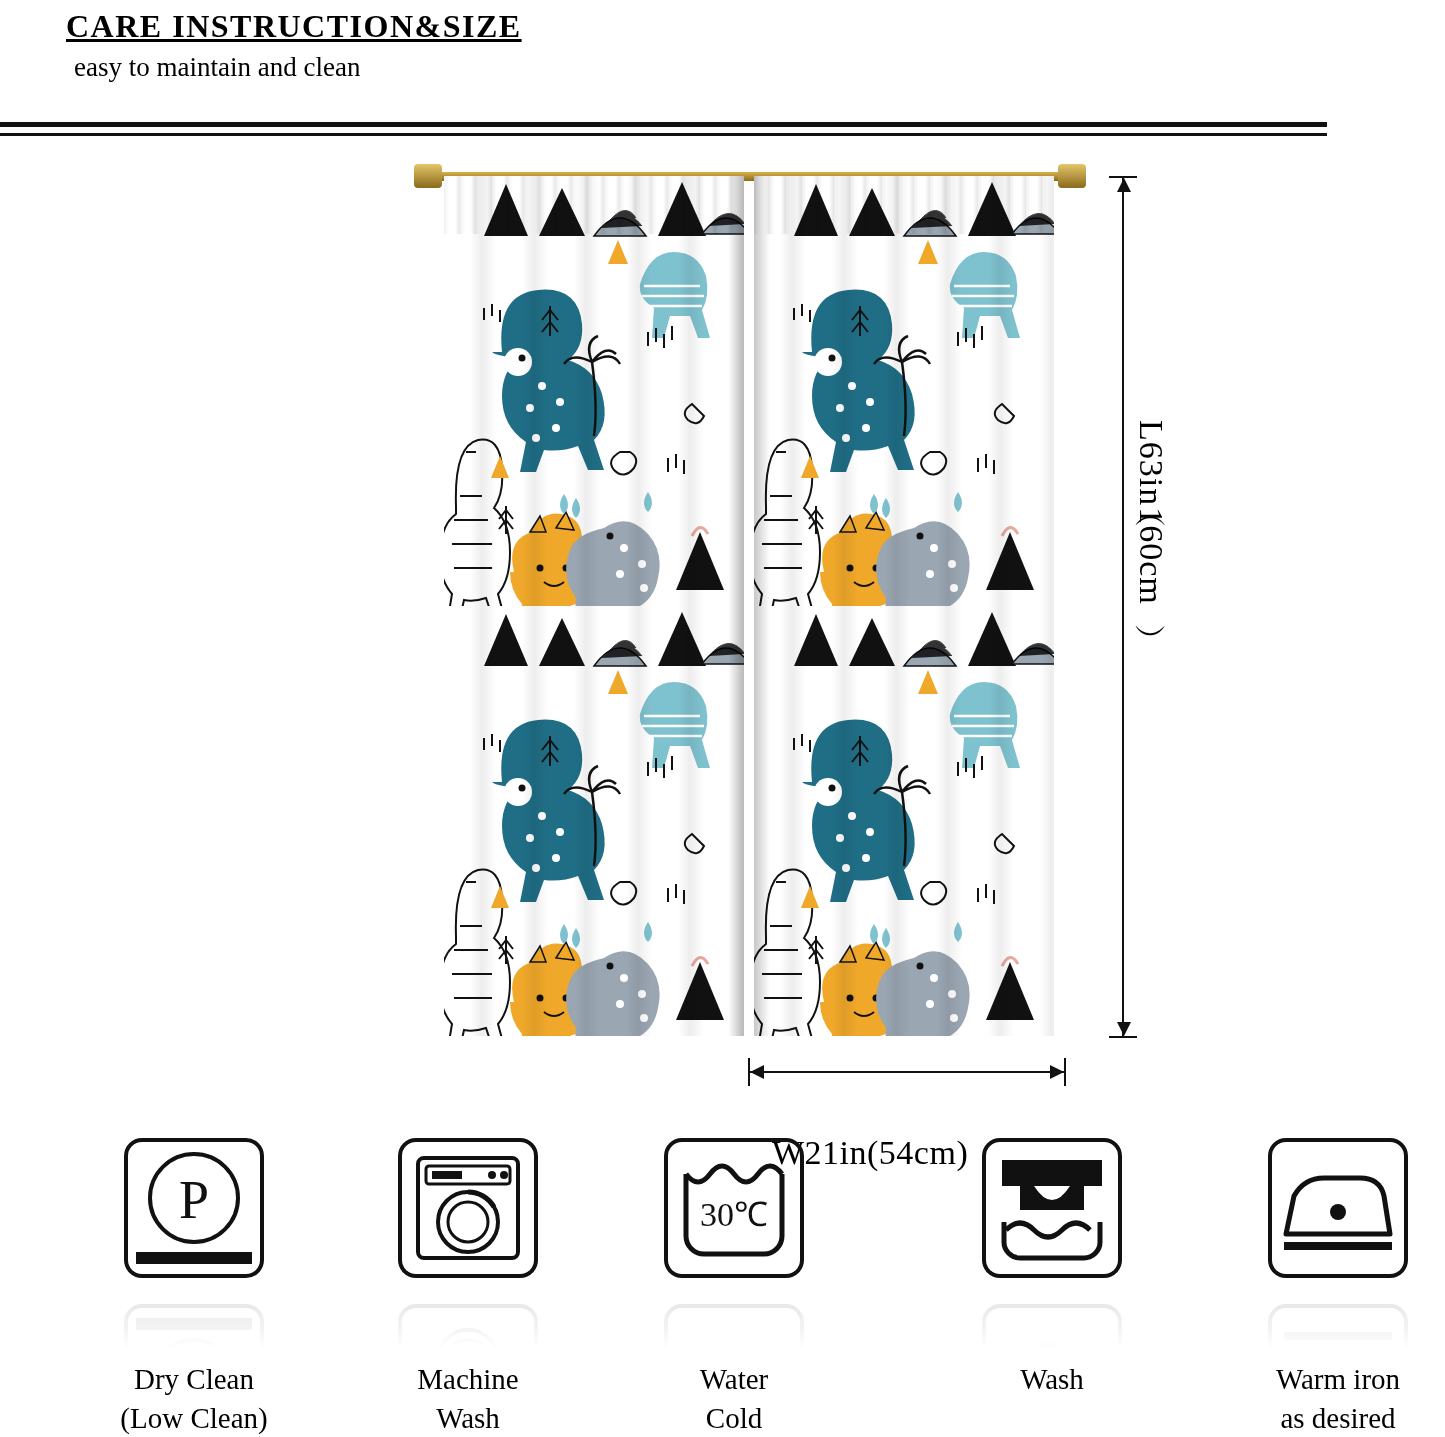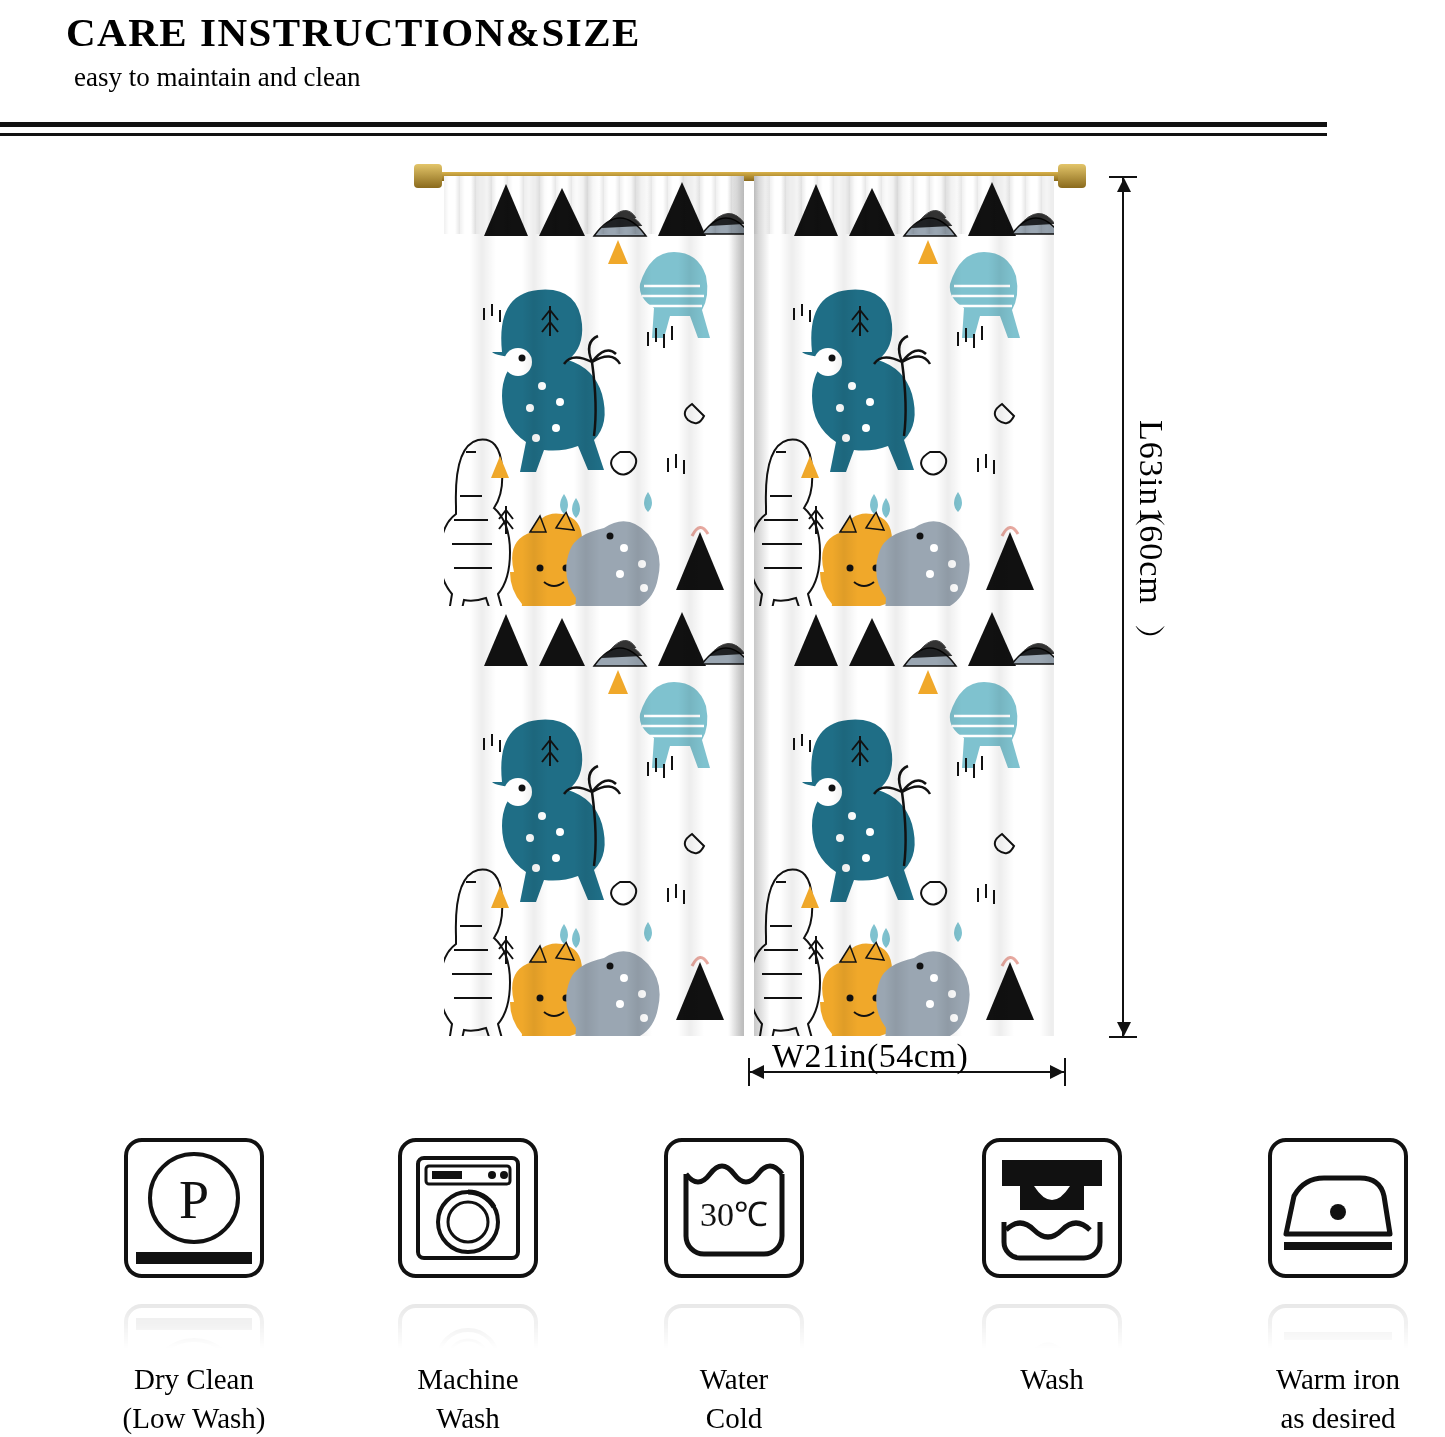--- a/index.html
+++ b/index.html
@@ -19,29 +19,30 @@
   
   .header {
     position: absolute;
     left: 0; top: 0;
     width: 1445px;
   }
   .header-title {
     position: absolute;
     left: 66px;
     top: 8px;
-    font-size: 41px;
+    font-size: 32px;
     letter-spacing: 1.5px;
     font-weight: bold;
     font-family: "Liberation Serif", serif;
+    text-decoration: underline;
   }
   .header-sub {
     position: absolute;
     left: 74px;
-    top: 62px;
+    top: 52px;
     font-size: 27px;
     font-family: "Liberation Serif", serif;
   }
   .rule-thick {
     position: absolute;
     left: 0;
     top: 122px;
     width: 1327px;
     height: 5px;
     background: #111;
@@ -218,21 +219,21 @@
   }
   .arrow.right {
     left: 1050px; top: 1065px;
     border-top: 7px solid transparent;
     border-bottom: 7px solid transparent;
     border-left: 14px solid #111;
   }
   .dim-h-label {
     position: absolute;
     left: 772px;
-    top: 1037px;
+    top: 1134px;
     font-size: 34px;
     letter-spacing: 0.5px;
     font-family: "Liberation Serif", serif;
     white-space: nowrap;
   }
 
   
   .care-row {
     position: absolute;
     left: 60px;
@@ -443,21 +444,21 @@
     <div class="icon-reflect">
       <svg width="160" height="160" viewBox="0 0 160 160">
         <rect x="12" y="10" width="136" height="136" rx="16" fill="none" stroke="#111" stroke-width="4"></rect>
         <circle cx="80" cy="68" r="44" fill="none" stroke="#111" stroke-width="4"></circle>
         <text x="80" y="88" font-family="Liberation Serif, serif" font-size="54" text-anchor="middle" fill="#111">P</text>
         <rect x="22" y="122" width="116" height="12" fill="#111"></rect>
       </svg>
     </div>
     <div class="care-label">
       <div>Dry Clean</div>
-      <div>(Low Wash)</div>
+      <div>(Low Clean)</div>
     </div>
   </div>
 
   <div class="care-item" style="left:274px;">
     <div class="icon-box">
       <svg width="160" height="160" viewBox="0 0 160 160">
         <rect x="12" y="10" width="136" height="136" rx="16" fill="none" stroke="#111" stroke-width="4"></rect>
         <rect x="30" y="28" width="100" height="100" rx="6" fill="none" stroke="#111" stroke-width="4"></rect>
         <rect x="38" y="36" width="84" height="18" rx="3" fill="none" stroke="#111" stroke-width="3"></rect>
         <rect x="44" y="41" width="30" height="8" fill="#111"></rect>

